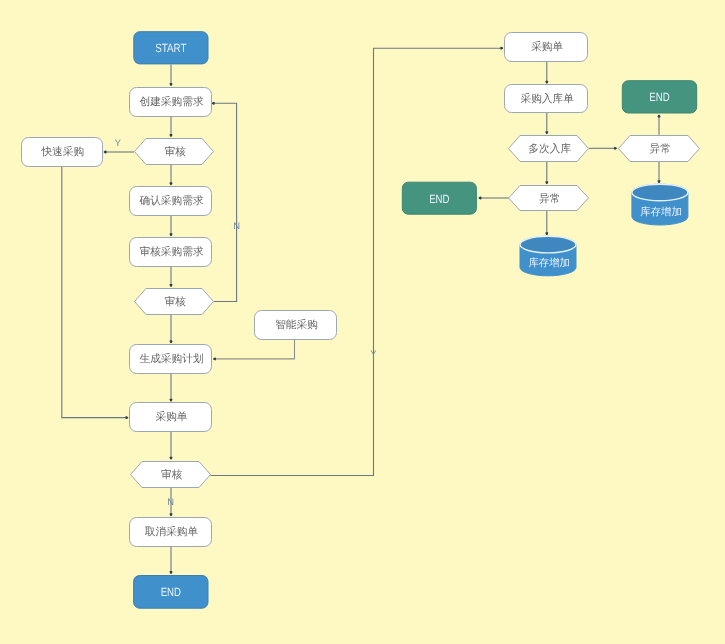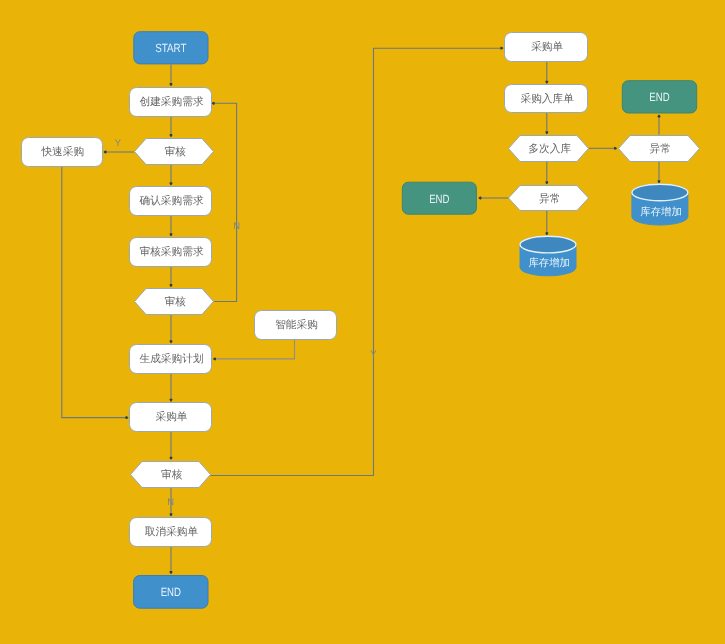--- a/index.html
+++ b/index.html
@@ -1,19 +1,19 @@
 <!DOCTYPE html>
 <html><head>
 <meta charset="utf-8">
 <title>Flowchart</title>
 <style>
   html,body{margin:0;padding:0;background:#ffffff;}
   body{width:725px;height:644px;overflow:hidden;
        font-family:"Liberation Sans",sans-serif;}
-  #canvas{position:relative;width:725px;height:644px;background:#eab308;}
+  #canvas{position:relative;width:725px;height:644px;background:#fef9c3;}
   svg#chart{display:block;shape-rendering:geometricPrecision;}
   svg#chart text{text-rendering:geometricPrecision;}
   .sh{stroke-width:1;}
   .ln{fill:none;stroke-width:1.1;stroke-linecap:butt;stroke-linejoin:miter;}
   .ah{fill:#2f3d49;stroke:#2f3d49;stroke-width:1.5;
       stroke-linejoin:round;stroke-linecap:round;}
   .nlabel{font-family:"Liberation Sans",sans-serif;
           text-anchor:middle;dominant-baseline:central;}
   .elabel{font-family:"Liberation Sans",sans-serif;font-size:9.4px;
           text-anchor:middle;dominant-baseline:central;}

